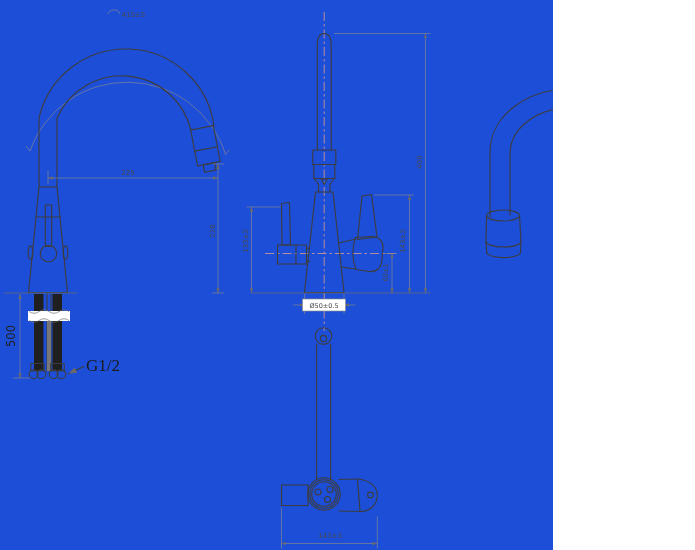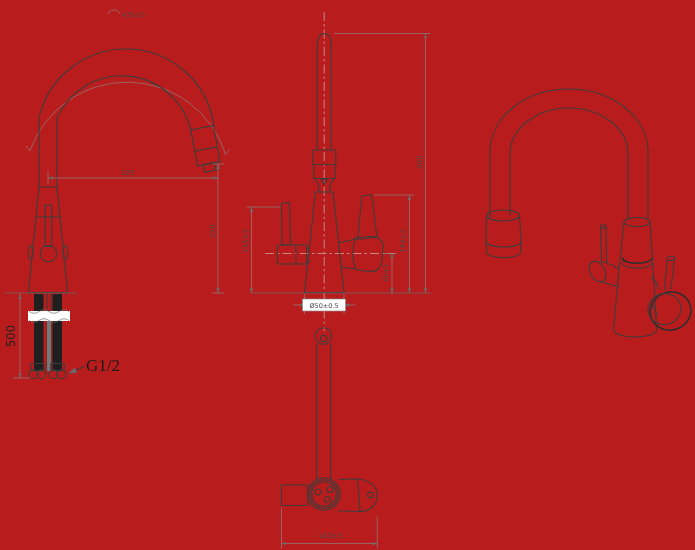--- a/index.html
+++ b/index.html
@@ -1,16 +1,16 @@
 <!DOCTYPE html>
 <html><head>
 <meta charset="utf-8">
 <style>
   html,body{margin:0;padding:0;background:#ffffff;}
-  .sheet{position:relative;width:695px;height:550px;background:#b91c1c;overflow:hidden;
+  .sheet{position:relative;width:553px;height:550px;background:#1d4ed8;overflow:hidden;
          font-family:"DejaVu Sans",sans-serif;}
   
   .ol{fill:none;stroke:#3d3d3d;stroke-width:1.1;stroke-linejoin:round;stroke-linecap:round;}
   .ol2{fill:none;stroke:#2e2e2e;stroke-width:1.6;stroke-linejoin:round;stroke-linecap:round;}
   .thin{fill:none;stroke:#6f6f6f;stroke-width:0.7;}
   
   .dl{fill:none;stroke:#8a8a8a;stroke-width:0.65;}
   
   .cl{fill:none;stroke:#c79595;stroke-width:0.9;stroke-dasharray:9 3 2.5 3;}
   

